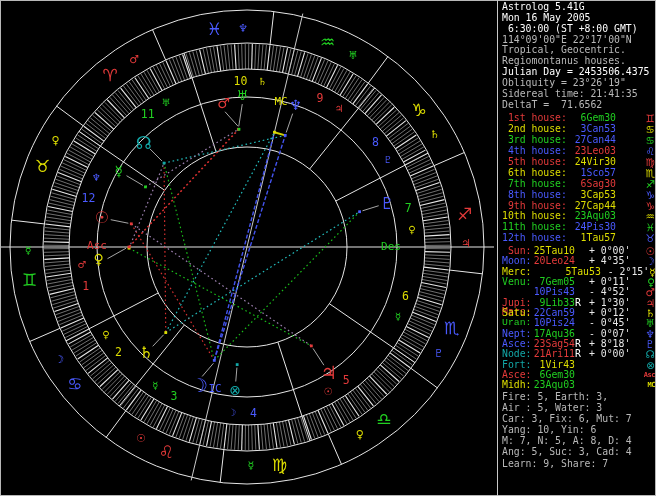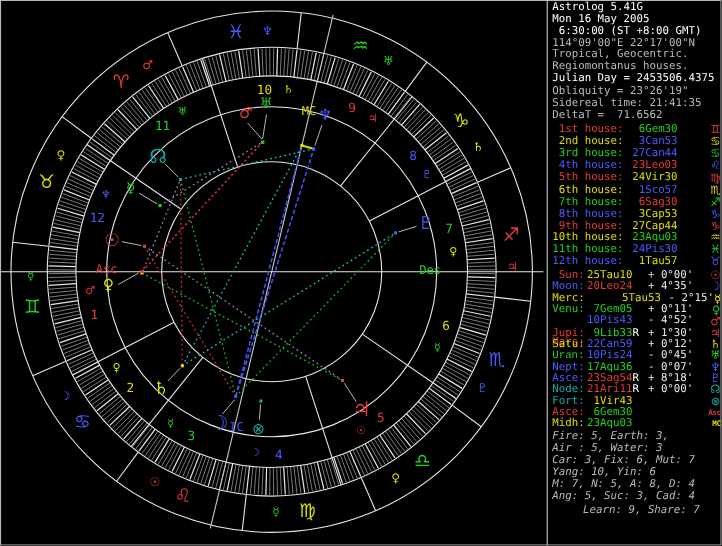--- a/index.html
+++ b/index.html
@@ -7,21 +7,21 @@
          box-shadow:inset 0 0 0 1px #b8b8b8;font-family:"DejaVu Sans Mono",monospace;}
   .divider{position:absolute;top:0;width:1px;height:496px;background:#c9c9c9;}
   #chart-svg{position:absolute;left:0;top:0;}
   .panel{position:absolute;left:498px;top:0;width:158px;height:496px;font-size:9.8px;}
   .sec{position:absolute;left:0;width:158px;}
   .ln{white-space:pre;padding-left:4px;}
   .hl{height:10.85px;line-height:10.85px;}
   .row{display:flex;align-items:center;padding-left:4px;padding-right:1px;white-space:pre;}
   .hrow{height:10.95px;line-height:10.95px;}
   .prow{height:10.35px;line-height:10.35px;}
-  .srow{height:11.1px;line-height:11.1px;font-style:italic;}
+  .srow{height:11.1px;line-height:11.1px;}
   .hlbl{width:64px;}
   .hval{width:50px;text-align:right;}
   .plbl{width:30px;}
   .pval{width:43px;text-align:right;}
   .pretro{width:7px;color:#fff;}
   .poff{margin-left:7px;color:#e8e8e8;}
   .gly{margin-left:auto;font-family:"DejaVu Sans",sans-serif;font-size:10.5px;}
   .glytxt{margin-left:auto;font-size:7px;font-weight:bold;letter-spacing:-0.5px;}
 </style>
 </head>
@@ -589,16 +589,16 @@
         <div class="row prow"><span class="plbl" style="color: rgb(228, 58, 58);">Asce:</span><span class="pval" style="color: rgb(33, 207, 33);"> 6Gem30</span><span class="pretro" style="color: rgb(255, 255, 255);"></span><span class="poff"></span><span class="glytxt" style="color: rgb(228, 58, 58);">Asc</span></div>
         <div class="row prow"><span class="plbl" style="color: rgb(222, 222, 0);">Midh:</span><span class="pval" style="color: rgb(33, 207, 33);">23Aqu03</span><span class="pretro" style="color: rgb(255, 255, 255);"></span><span class="poff"></span><span class="glytxt" style="color: rgb(222, 222, 0);">MC</span></div>
       </div>
     <div class="sec" id="sec-summary" style="top:391px;">
         <div class="ln srow" style="color: rgb(185, 185, 185);">Fire: 5, Earth: 3,</div>
         <div class="ln srow" style="color: rgb(185, 185, 185);">Air : 5, Water: 3</div>
         <div class="ln srow" style="color: rgb(185, 185, 185);">Car: 3, Fix: 6, Mut: 7</div>
         <div class="ln srow" style="color: rgb(185, 185, 185);">Yang: 10, Yin: 6</div>
         <div class="ln srow" style="color: rgb(185, 185, 185);">M: 7, N: 5, A: 8, D: 4</div>
         <div class="ln srow" style="color: rgb(185, 185, 185);">Ang: 5, Suc: 3, Cad: 4</div>
-        <div class="ln srow" style="color: rgb(185, 185, 185); margin-left: 28px;">Learn: 9, Share: 7</div>
+        <div class="ln srow" style="color: rgb(185, 185, 185);">Learn: 9, Share: 7</div>
       </div>
   </div>
 </div>
 
 </body></html>

